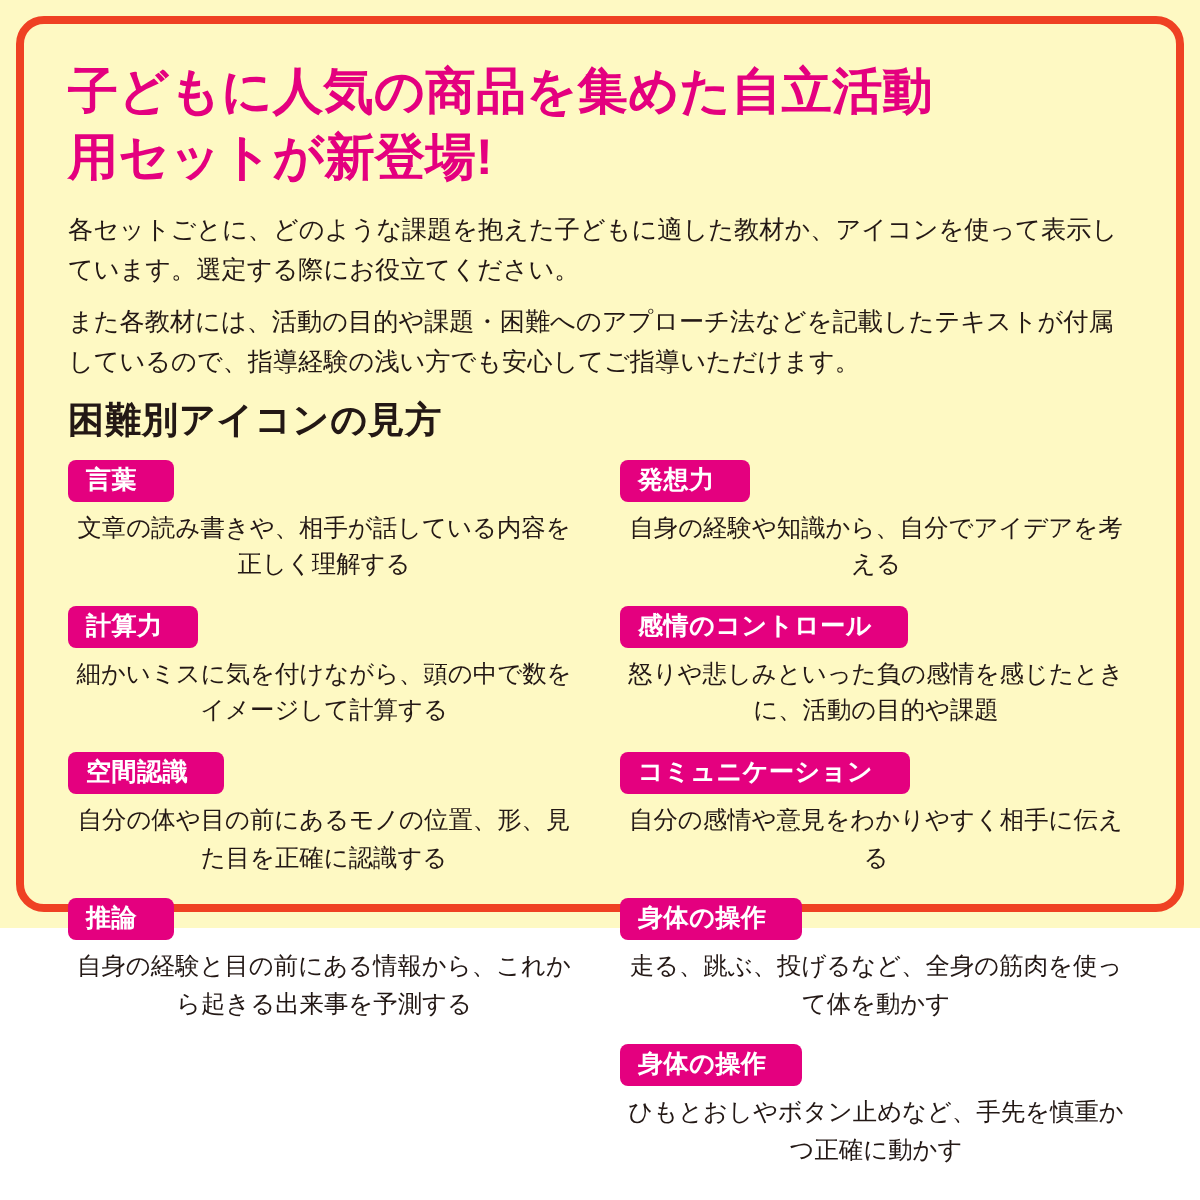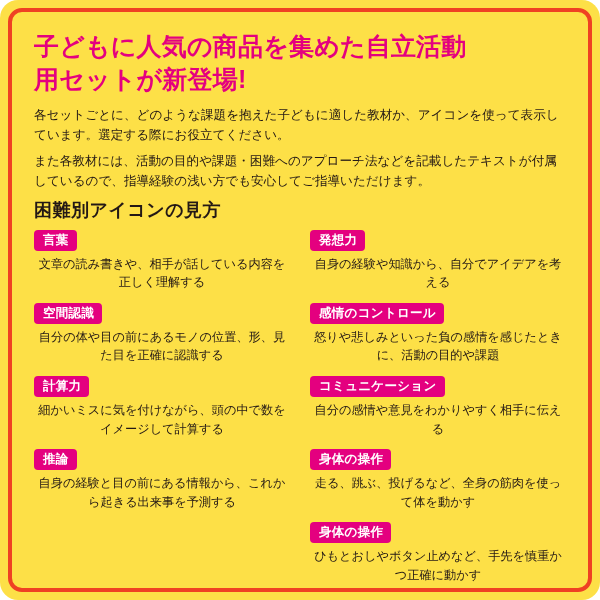--- a/index.html
+++ b/index.html
@@ -9,25 +9,24 @@
   }
   body {
     width: 600px;
     height: 600px;
     font-family: "Liberation Sans", sans-serif;
     color: #231815;
   }
   .page {
     position: relative;
     width: 600px;
-    height: 600px;
+    height: 464px;
     box-sizing: border-box;
     padding: 8px;
-    background: #fde047;
-    border-radius: 18px;
+    background: #fef9c3;
   }
   .frame {
     position: relative;
     width: 100%;
     height: 100%;
     box-sizing: border-box;
     border: 4px solid #ef4123;
     border-radius: 14px;
     padding: 18px 22px 14px 22px;
   }
@@ -69,21 +68,21 @@
   .item {
     margin-bottom: 11px;
   }
   .badge {
     display: inline-block;
     background: #e4007f;
     color: #ffffff;
     font-size: 12.5px;
     font-weight: bold;
     line-height: 1;
-    padding: 4px 8px 5px 9px;
+    padding: 4px 18px 5px 9px;
     border-radius: 4px;
     margin-bottom: 4px;
     letter-spacing: 0.3px;
   }
   .desc {
     font-size: 12.2px;
     line-height: 1.5;
     color: #231815;
     margin: 0;
     text-align: center;
@@ -108,26 +107,26 @@
     <h2 class="subheading">困難別アイコンの見方</h2>
 
     <div class="columns">
 
       <div class="col">
         <div class="item">
           <span class="badge">言葉</span>
           <p class="desc">文章の読み書きや、相手が話している内容を正しく理解する</p>
         </div>
         <div class="item">
+          <span class="badge">計算力</span>
+          <p class="desc">細かいミスに気を付けながら、頭の中で数をイメージして計算する</p>
+        </div>
+        <div class="item">
           <span class="badge">空間認識</span>
           <p class="desc">自分の体や目の前にあるモノの位置、形、見た目を正確に認識する</p>
-        </div>
-        <div class="item">
-          <span class="badge">計算力</span>
-          <p class="desc">細かいミスに気を付けながら、頭の中で数をイメージして計算する</p>
         </div>
         <div class="item">
           <span class="badge">推論</span>
           <p class="desc">自身の経験と目の前にある情報から、これから起きる出来事を予測する</p>
         </div>
       </div>
 
       <div class="col">
         <div class="item">
           <span class="badge">発想力</span>

